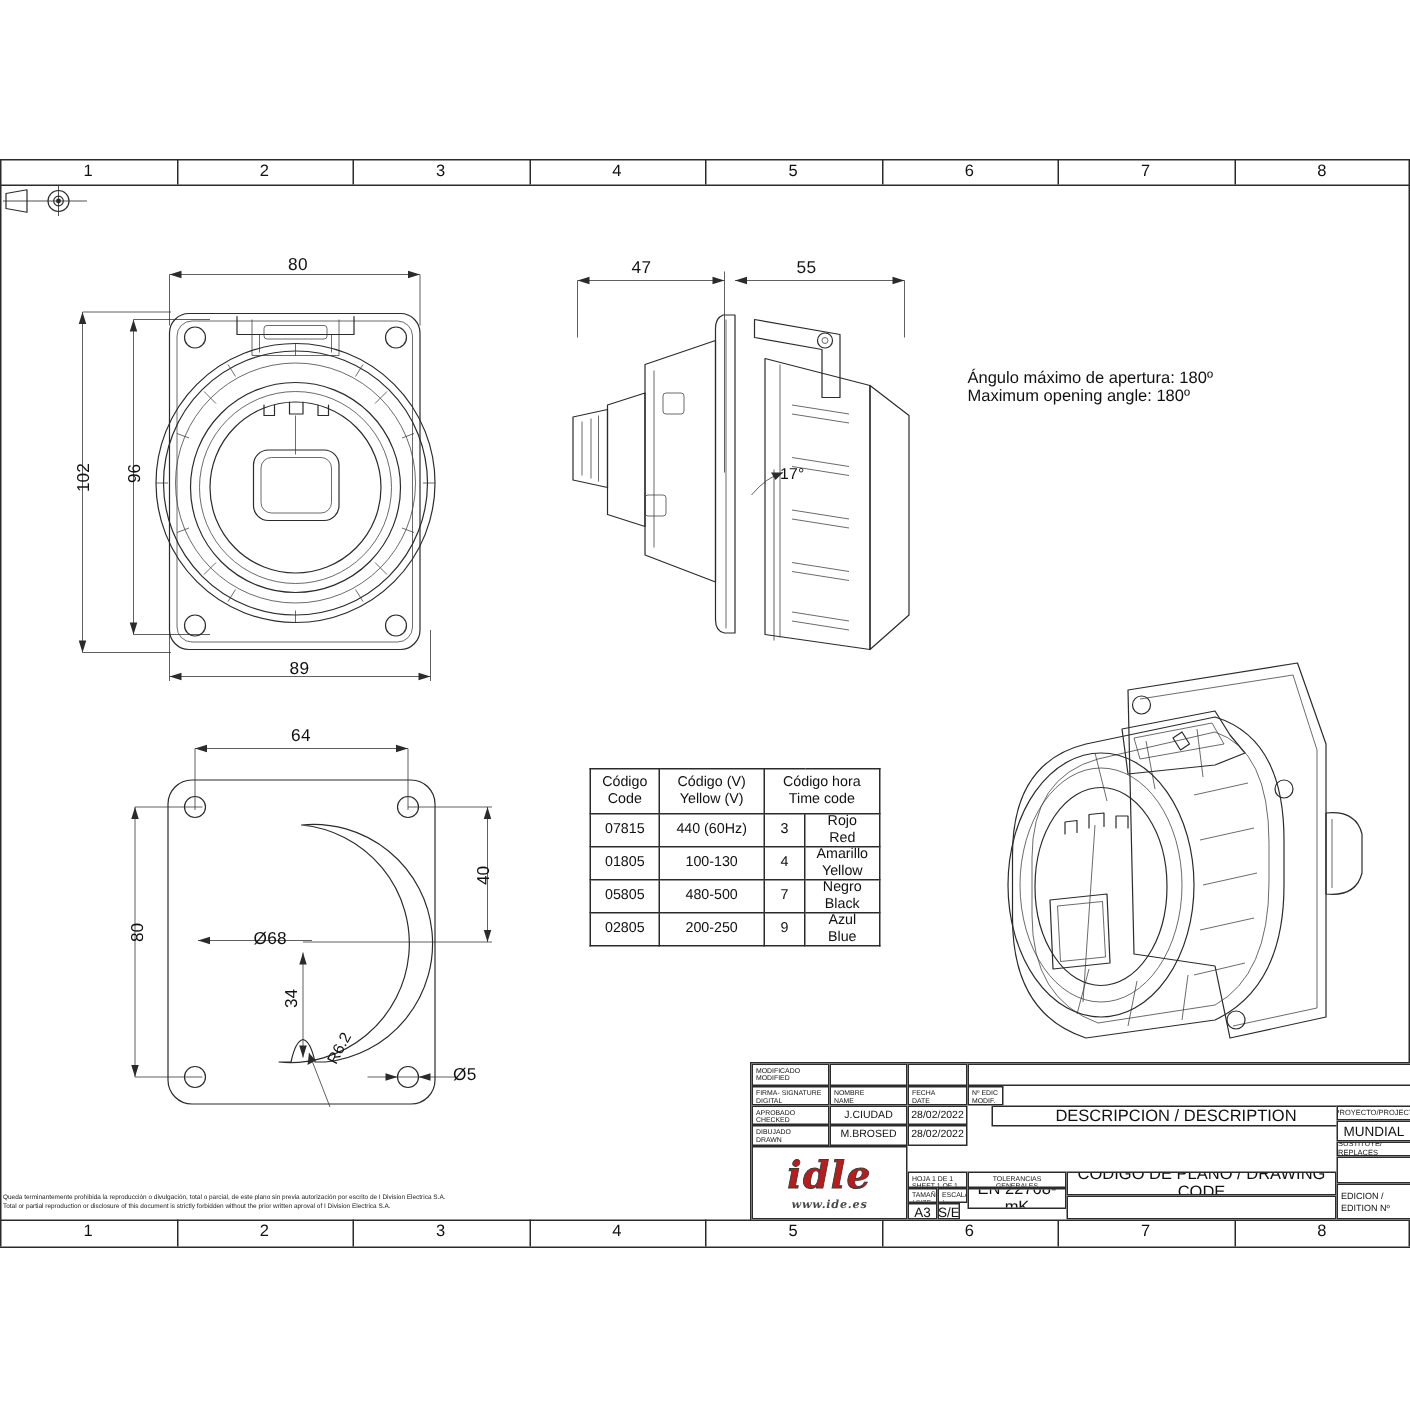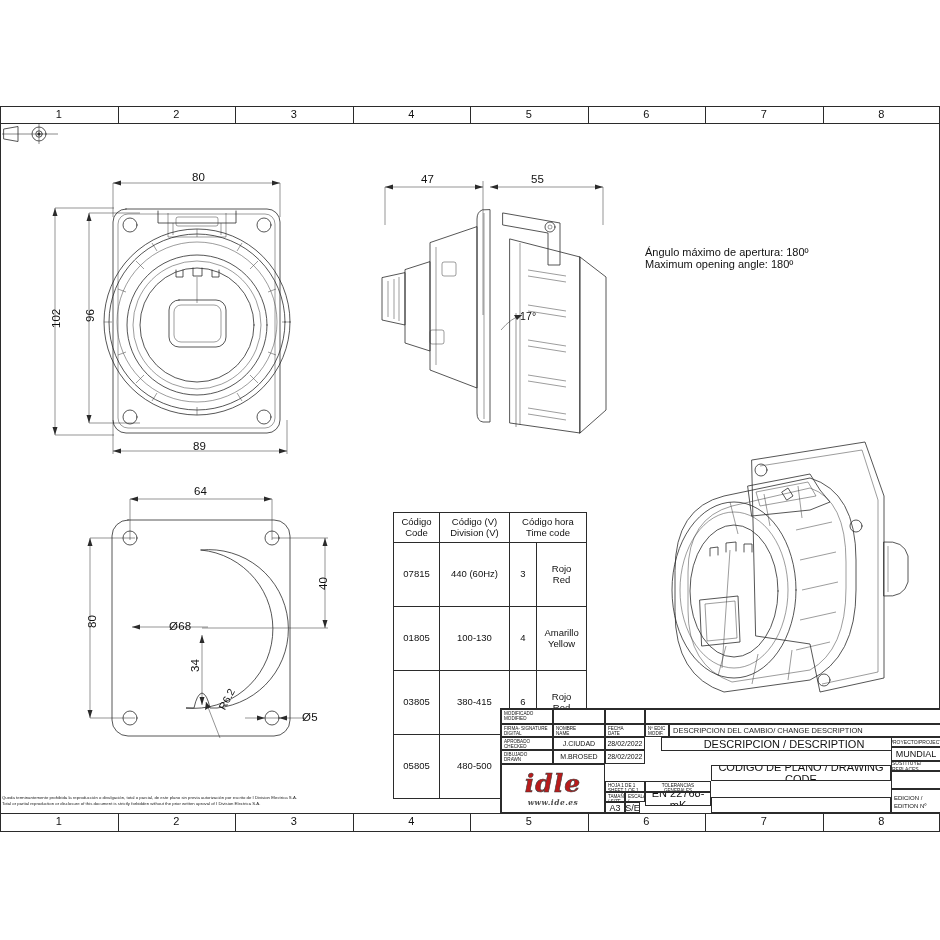--- a/index.html
+++ b/index.html
@@ -18,21 +18,21 @@
 
   
   .dim{position:absolute;font-size:11.5px;color:#111;white-space:nowrap;letter-spacing:.2px;}
   .dimv{position:absolute;font-size:11.5px;color:#111;white-space:nowrap;
         transform-origin:0 0;transform:rotate(-90deg);}
   .note{position:absolute;font-size:11px;color:#111;line-height:12px;white-space:nowrap;}
 
   
   #code-table{position:absolute;border-collapse:collapse;font-size:9.5px;color:#111;background:#fff;}
   #code-table td,#code-table th{border:1px solid #2b2b2b;text-align:center;
-      padding:21px 2px;font-weight:normal;line-height:10.5px;}
+      padding:0 2px;font-weight:normal;line-height:10.5px;}
   #code-table thead td{font-size:9.5px;padding:4px 3px;}
 
   
   #titleblock{position:absolute;left:500px;top:708px;width:440px;height:104px;
       border:1.3px solid #2b2b2b;background:#fff;}
   #titleblock .tb{position:absolute;box-sizing:border-box;border:0.9px solid #2b2b2b;
       overflow:hidden;background:#fff;}
   .tiny{font-size:4.6px;line-height:5.4px;color:#111;padding:1px 2px;letter-spacing:0px;}
   .sm{font-size:7px;line-height:8px;color:#111;text-align:center;}
   .md{font-size:9px;line-height:10px;color:#111;text-align:center;}
@@ -340,21 +340,21 @@
 
   <table id="code-table" style="left:393px;top:512px;width:194px;">
     <thead>
       <tr>
         <td>
           <span>Código</span><br>
           <span>Code</span>
         </td>
         <td>
           <span>Código (V)</span><br>
-          <span>Division (V)</span>
+          <span>Yellow (V)</span>
         </td>
         <td colspan="2">
           <span>Código hora</span><br>
           <span>Time code</span>
         </td>
       </tr>
     </thead>
     <tbody id="code-table-body">
         <tr>
           <td style="width:42px;">07815</td>
@@ -362,31 +362,31 @@
           <td style="width:24px;">3</td>
           <td style="width:46px;">Rojo<br>Red</td>
         </tr>
         <tr>
           <td style="width:42px;">01805</td>
           <td style="width:68px;">100-130</td>
           <td style="width:24px;">4</td>
           <td style="width:46px;">Amarillo<br>Yellow</td>
         </tr>
         <tr>
-          <td style="width:42px;">03805</td>
-          <td style="width:68px;">380-415</td>
-          <td style="width:24px;">6</td>
-          <td style="width:46px;">Rojo<br>Red</td>
-        </tr>
-        <tr>
           <td style="width:42px;">05805</td>
           <td style="width:68px;">480-500</td>
           <td style="width:24px;">7</td>
           <td style="width:46px;">Negro<br>Black</td>
         </tr>
+        <tr>
+          <td style="width:42px;">02805</td>
+          <td style="width:68px;">200-250</td>
+          <td style="width:24px;">9</td>
+          <td style="width:46px;">Azul<br>Blue</td>
+        </tr>
       </tbody>
   </table>
 
   <div id="copyright">
     <div>Queda terminantemente prohibida la reproducción o divulgación, total o parcial, de este plano sin previa autorización por escrito de I Division Electrica S.A.</div>
     <div>Total or partial reproduction or disclosure of this document is strictly forbidden without the prior written aproval of I Division Electrica S.A.</div>
   </div>
 
   <div id="titleblock">
 
@@ -402,25 +402,20 @@
     </div>
     <div class="tb" style="left:52px;top:15px;width:52px;height:13px;">
       <div class="tiny ml">NOMBRE<br>NAME</div>
     </div>
     <div class="tb" style="left:104px;top:15px;width:40px;height:13px;">
       <div class="tiny ml">FECHA<br>DATE</div>
     </div>
     <div class="tb" style="left:144px;top:15px;width:24px;height:13px;">
       <div class="tiny ml">Nº EDIC<br>MODIF.</div>
     </div>
-    <div class="tb" style="left:168px;top:15px;width:272px;height:13px;">
-      <div class="ctrL">
-          <span style="font-size:7.5px;">DESCRIPCION DEL CAMBIO/  CHANGE DESCRIPTION</span>
-        </div>
-    </div>
 
     <div class="tb" style="left:0;top:28px;width:52px;height:13px;">
       <div class="tiny ml">APROBADO<br>CHECKED</div>
     </div>
     <div class="tb" style="left:52px;top:28px;width:52px;height:13px;">
       <div class="ctr">
           <span class="sm">J.CIUDAD</span>
         </div>
     </div>
     <div class="tb" style="left:104px;top:28px;width:40px;height:13px;">
@@ -469,21 +464,21 @@
       <div class="logo-word">idle</div>
       <div class="logo-url">www.ide.es</div>
     </div>
 
     <div class="tb" style="left:104px;top:72px;width:40px;height:11px;">
       <div class="tiny ml">HOJA 1 DE 1<br>SHEET 1 OF 1</div>
     </div>
     <div class="tb" style="left:144px;top:72px;width:66px;height:11px;">
       <div class="tiny ml" style="text-align:center;">TOLERANCIAS GENERALES<br>GENERAL TOLERANCES</div>
     </div>
-    <div class="tb" style="left:210px;top:56px;width:180px;height:16px;">
+    <div class="tb" style="left:210px;top:72px;width:180px;height:16px;">
       <div class="ctr">
           <span class="lg">CODIGO DE PLANO / DRAWING CODE</span>
         </div>
     </div>
 
     <div class="tb" style="left:104px;top:83px;width:20px;height:10px;">
       <div class="tiny ml">TAMAÑO<br>/ SIZE</div>
     </div>
     <div class="tb" style="left:124px;top:83px;width:20px;height:10px;">
       <div class="tiny ml">ESCALA<br>/ SCALE</div>

